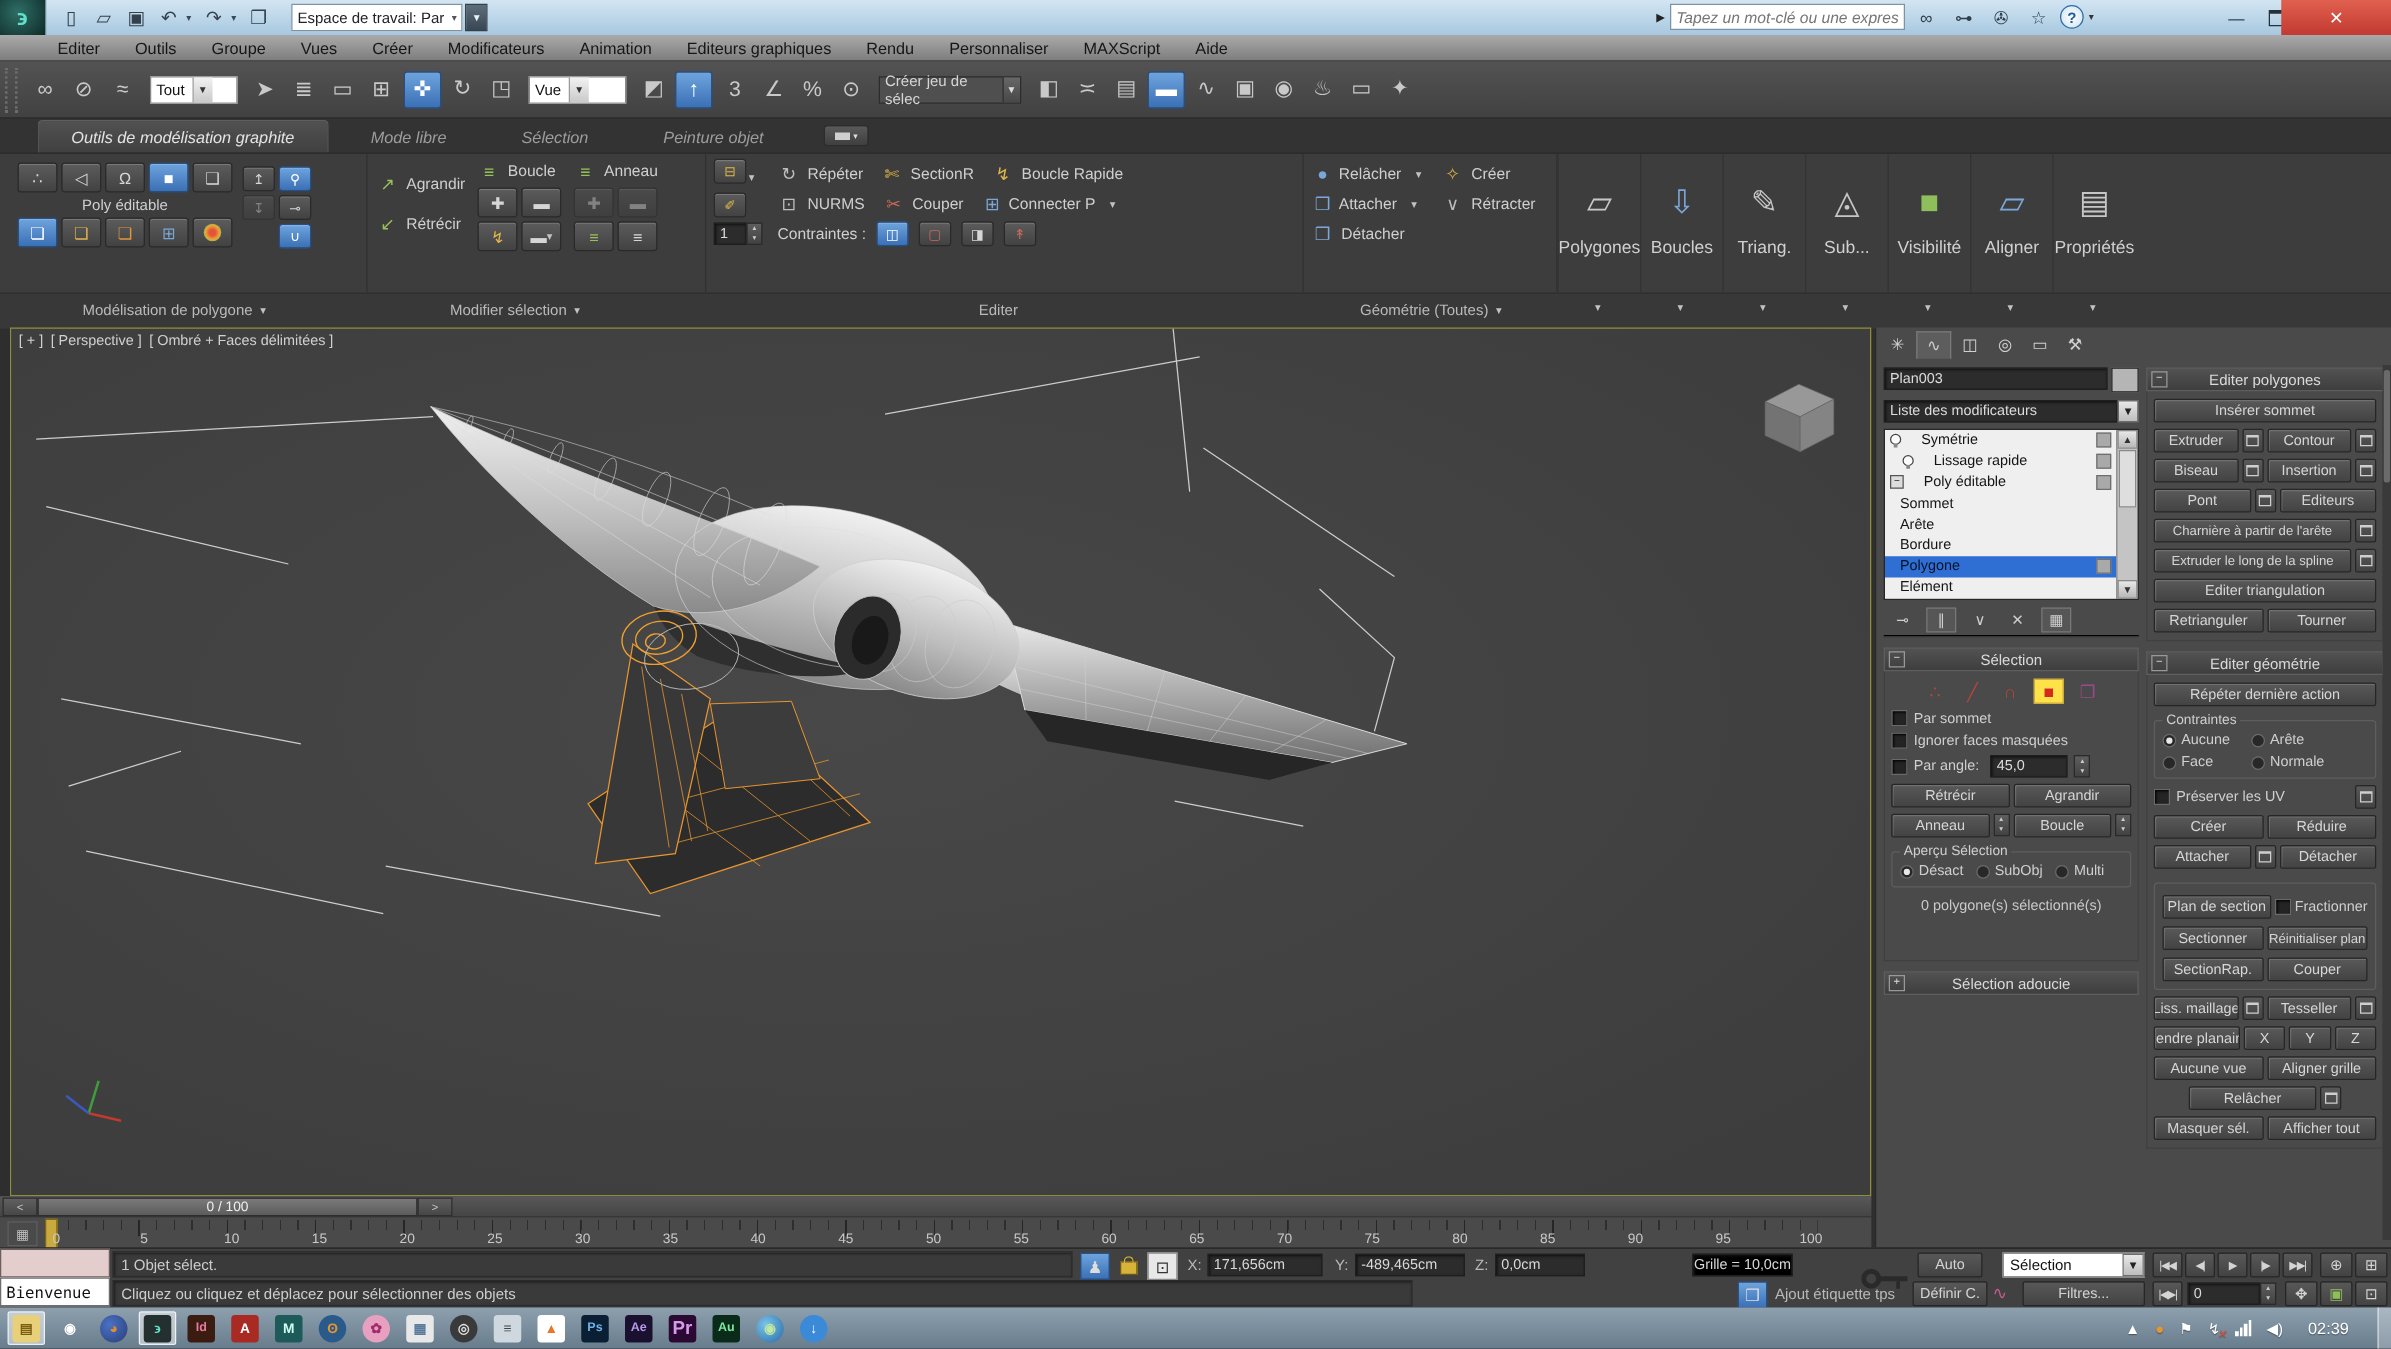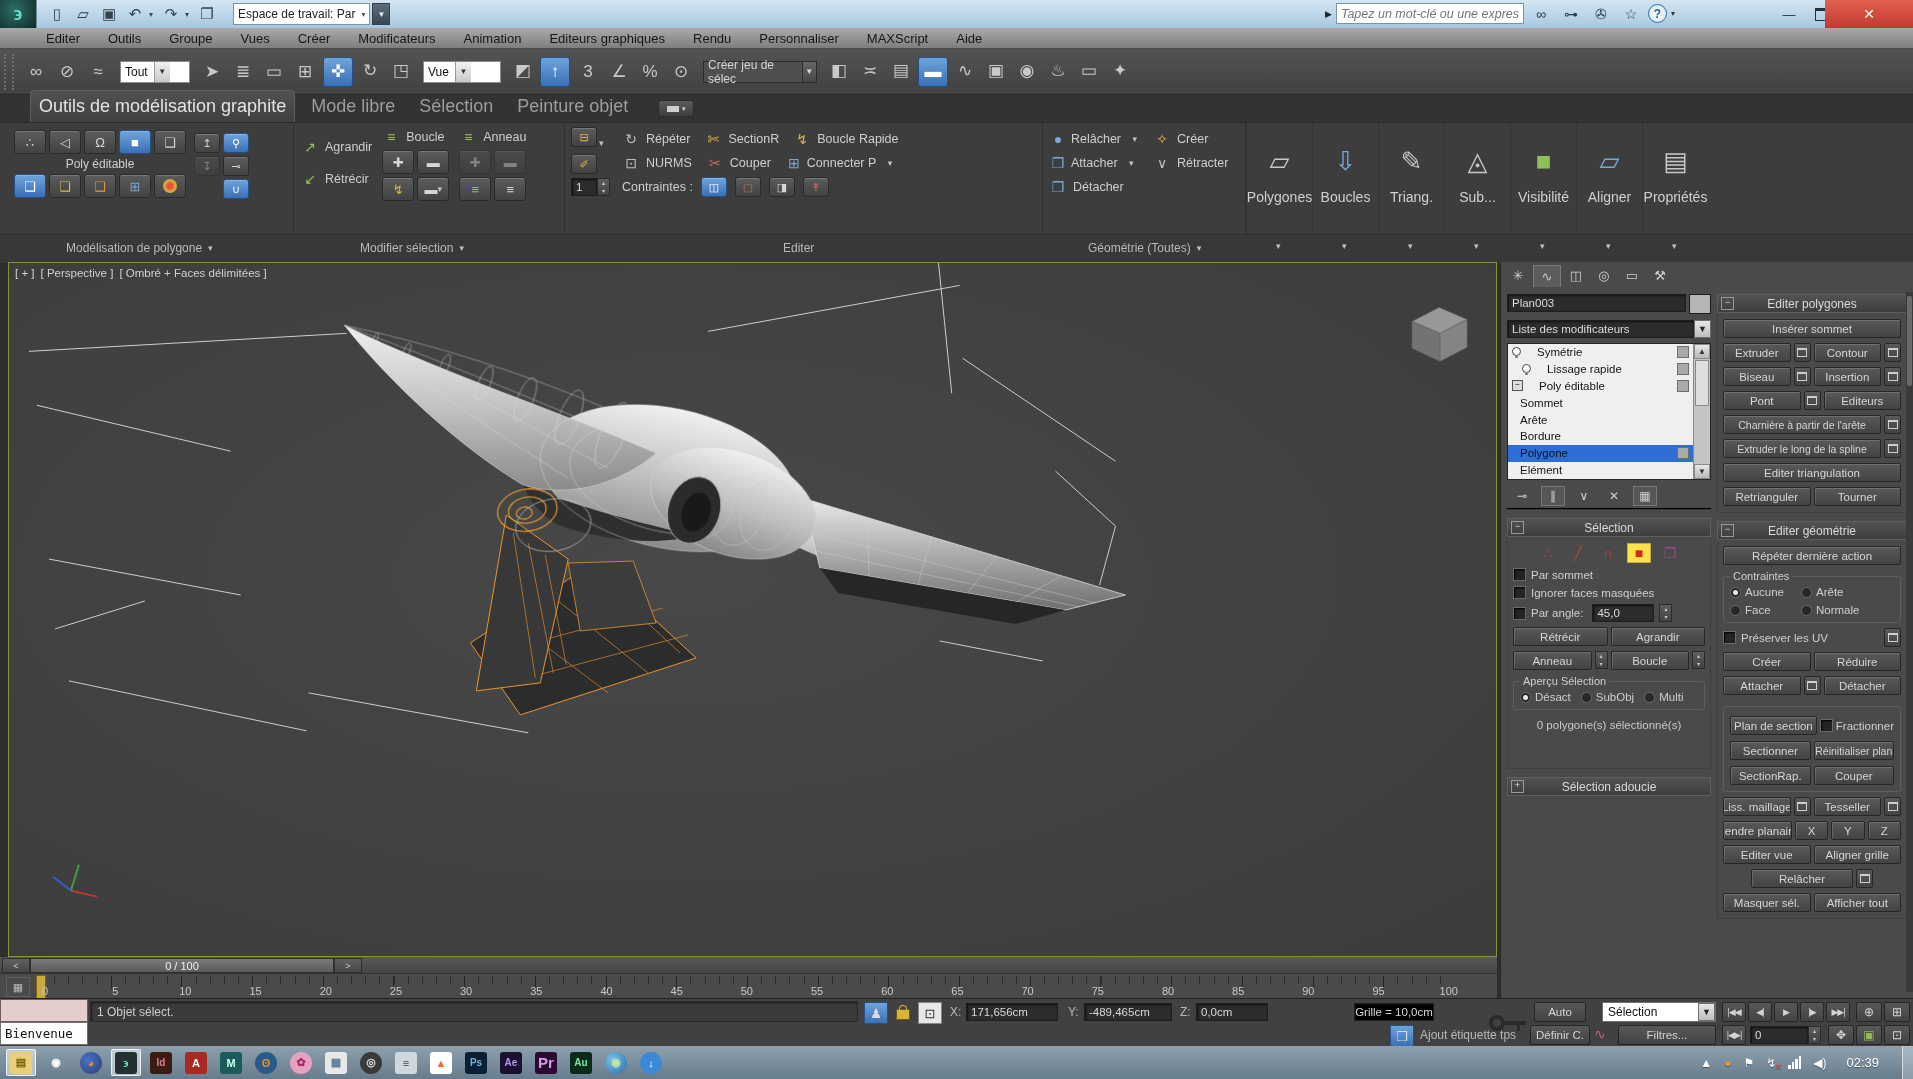--- a/index.html
+++ b/index.html
@@ -36,21 +36,21 @@
   .ti{width:28px;height:28px;display:flex;align-items:center;justify-content:center;color:#c9c9c9;font-size:17px;border-radius:3px}
   #tbg3 .ti:nth-child(1),#tbg4 .ti:nth-child(2),#tbg6 .ti:nth-child(4){background:linear-gradient(#6ea4dd,#3a70b5);border:1px solid #274f85;color:#fff}
   .tbdd{height:20px;background:#fff;border:1px solid #8a8a8a;display:flex;align-items:center;font-size:12px;color:#111;padding-left:4px;margin:0 4px}
   .tbdd .dda{width:15px;height:100%;margin-left:6px;background:linear-gradient(#f2f2f2,#c9c9c9);border-left:1px solid #9a9a9a;display:flex;align-items:center;justify-content:center;font-size:8px;color:#333}
   .tbdd.dark{background:#4f4f4f;border:1px solid #2c2c2c;color:#d6d6d6}
   .tbdd.dark .dda{background:linear-gradient(#676767,#474747);color:#ddd;border-left:1px solid #303030}
 
   
   #ribbon{position:absolute;left:0;top:95px;width:1913px;height:167px;background:#3d3d3d}
   #rtabs{height:27px;background:#333;border-bottom:1px solid #2a2a2a;display:flex;align-items:flex-end;padding-left:30px;gap:8px}
-  .rtab{color:#9d9d9d;font-size:18px;padding:5px 8px;}
+  .rtab{color:#9d9d9d;font-size:13px;padding:5px 26px;font-style:italic;}
   .rtab.on{background:linear-gradient(#515151,#404040);color:#e4e4e4;border:1px solid #5f5f5f;border-bottom:none;border-radius:4px 4px 0 0}
   #rcollapse{width:34px;height:15px;background:linear-gradient(#5a5a5a,#3f3f3f);border:1px solid #2c2c2c;border-radius:3px;margin:0 0 5px 14px;display:flex;align-items:center;justify-content:center;gap:3px;color:#ddd;font-size:7px}
   #rbody{position:relative;height:111px}
   .rpanel{position:absolute;top:0;height:111px;border-right:1px solid #303030;box-sizing:border-box;padding:4px 6px}
   #rfooter{height:28px;background:#383838;border-top:1px solid #2e2e2e;position:relative;color:#b9b9b9;font-size:12px}
   .flabel{position:absolute;top:6px;display:flex;gap:6px;align-items:center}
   .caret::after{content:"▾";font-size:9px;color:#c2c2c2}
   .rbtn{background:linear-gradient(#5c5c5c,#424242);border:1px solid #2a2a2a;border-radius:3px;box-shadow:inset 0 1px 0 rgba(255,255,255,.18);color:#d6d6d6;display:flex;align-items:center;justify-content:center}
   .rbtn.on{background:linear-gradient(#6ea4dd,#3a70b5);border-color:#274f85;color:#fff}
   .rbtn.dis{opacity:.45}
@@ -852,21 +852,21 @@
           <div class="pbtn">Tesseller</div>
             <span class="sbtn"></span>
         </div>
         <div class="prow">
           <div class="pbtn" style="flex:2.4">Rendre planaire</div>
           <div class="pbtn">X</div>
           <div class="pbtn">Y</div>
           <div class="pbtn">Z</div>
         </div>
         <div class="prow">
-          <div class="pbtn">Editer vue</div>
+          <div class="pbtn">Aucune vue</div>
           <div class="pbtn">Aligner grille</div>
         </div>
         <div class="prow" style="padding:0 28px">
           <div class="pbtn">Relâcher</div>
             <span class="sbtn"></span>
         </div>
         <div class="prow">
           <div class="pbtn">Masquer sél.</div>
           <div class="pbtn">Afficher tout</div>
         </div>
@@ -916,20 +916,23 @@
   </div>
 
   <div id="statusbar">
     <div id="listener">
       <div id="lis1"></div>
       <div id="lis2">Bienvenue</div>
     </div>
     <div class="sunk" style="left:90px;top:2px;width:768px;height:21px">
         <span>1 Objet sélect.</span>
       </div>
+    <div class="sunk" style="left:90px;top:25px;width:1040px;height:21px">
+        <span>Cliquez ou cliquez et déplacez pour sélectionner des objets</span>
+      </div>
 
     <span class="sico onblue" style="position:absolute;left:864px;top:3px">♟</span>
     <span style="position:absolute;left:892px;top:3px;width:22px;height:20px;display:flex;align-items:center;justify-content:center">
         <i id="lockico"></i>
       </span>
     <span class="sico" style="position:absolute;left:918px;top:3px;background:#e8e8e8;color:#333;border:1px solid #888">⊡</span>
 
     <span class="slabel" style="position:absolute;left:950px;top:6px">X:</span>
     <span class="sfld" style="position:absolute;left:966px;top:4px;width:92px">171,656cm</span>
     <span class="slabel" style="position:absolute;left:1068px;top:6px">Y:</span>

